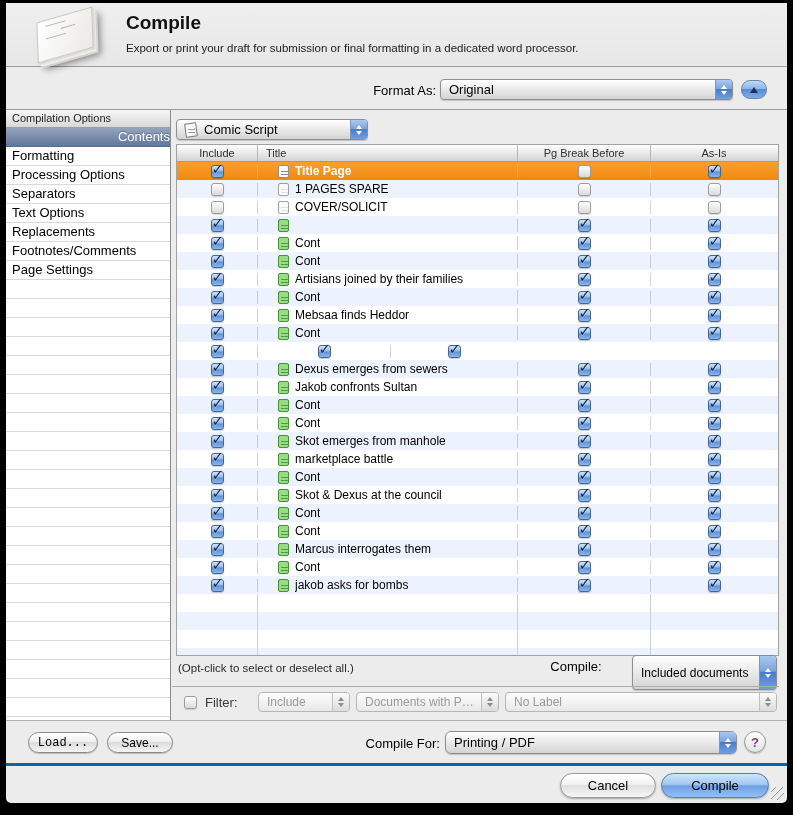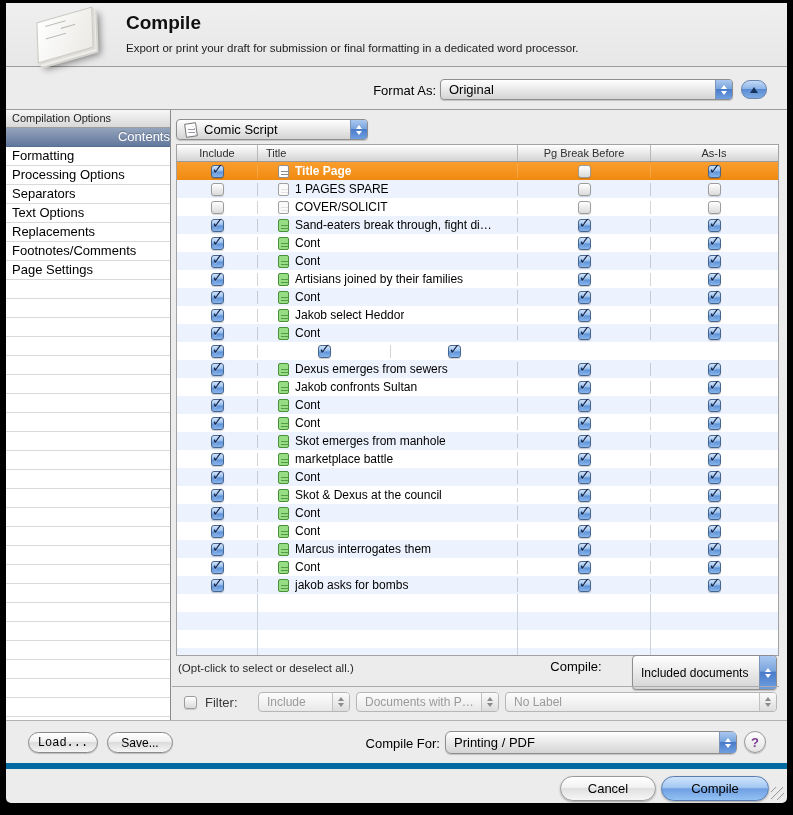--- a/index.html
+++ b/index.html
@@ -128,21 +128,21 @@
           font-size:12px; color:#000; display:flex; align-items:center; justify-content:center;
           box-shadow:0 1px 1px rgba(0,0,0,.2); cursor:default; }
   .load-btn { left:22px; top:11px; width:70px;font-family:Liberation Mono, monospace; }
   .save-btn { left:101px; top:11px; width:66px; }
   .cfor-label { position:absolute; left:330px; width:104px; top:15px; text-align:right; font-size:13px; color:#000; }
   .cfor-popup { left:439px; top:10px; width:292px; height:23px;border-radius:6px; }
   .help-btn { position:absolute; left:738px; top:10px; width:22px; height:22px; border-radius:50%;
               border:1px solid #979797; background:linear-gradient(#ffffff,#e2e2e2);
               display:flex; align-items:center; justify-content:center;
               font-size:13px; font-weight:bold; color:#7a3a8f; box-shadow:0 1px 1px rgba(0,0,0,.2); }
-  .actionrow { position:absolute; left:0; top:760px; width:100%; height:40px; border-top:6px solid #0369a1; }
+  .actionrow { position:absolute; left:0; top:760px; width:100%; height:40px; border-top:3px solid #0369a1; }
   .btn { position:absolute; height:25px; border-radius:12.5px; font-size:13px; color:#000;
          display:flex; align-items:center; justify-content:center; cursor:default;
          box-shadow:0 1px 2px rgba(0,0,0,.3); }
   .cancel-btn { left:554px; top:7px; width:96px; border:1px solid #9a9a9a;
          background:linear-gradient(#ffffff 0%,#f2f2f2 45%,#e0e0e0 50%,#f6f6f6 100%); }
   .primary-btn { left:655px; top:7px; width:108px; border:1px solid #5a7db1;
          background:linear-gradient(#d0e4fb 0%,#a3c8f2 45%,#6f9fe2 52%,#93c2f5 100%); }
   .resize-grip { position:absolute; right:3px; bottom:3px; width:13px; height:13px;
          background:repeating-linear-gradient(135deg, transparent 0 3px, #9a9a9a 3px 4px, #e8e8e8 4px 5px); }
 </style>
@@ -276,21 +276,20 @@
           <div class="cell c4">
             <span class="cb off"></span>
           </div>
         </div>
         <div class="row alt">
           <div class="cell c1">
             <span class="cb on"></span>
           </div>
           <div class="cell c2">
             <span class="doc green-doc"></span>
-            <span class="row-title">Sand-eaters break through, fight di…</span>
           </div>
           <div class="cell c3">
             <span class="cb on"></span>
           </div>
           <div class="cell c4">
             <span class="cb on"></span>
           </div>
         </div>
         <div class="row">
           <div class="cell c1">
@@ -351,21 +350,21 @@
           <div class="cell c4">
             <span class="cb on"></span>
           </div>
         </div>
         <div class="row">
           <div class="cell c1">
             <span class="cb on"></span>
           </div>
           <div class="cell c2">
             <span class="doc green-doc"></span>
-            <span class="row-title">Jakob select Heddor</span>
+            <span class="row-title">Mebsaa finds Heddor</span>
           </div>
           <div class="cell c3">
             <span class="cb on"></span>
           </div>
           <div class="cell c4">
             <span class="cb on"></span>
           </div>
         </div>
         <div class="row alt">
           <div class="cell c1">

